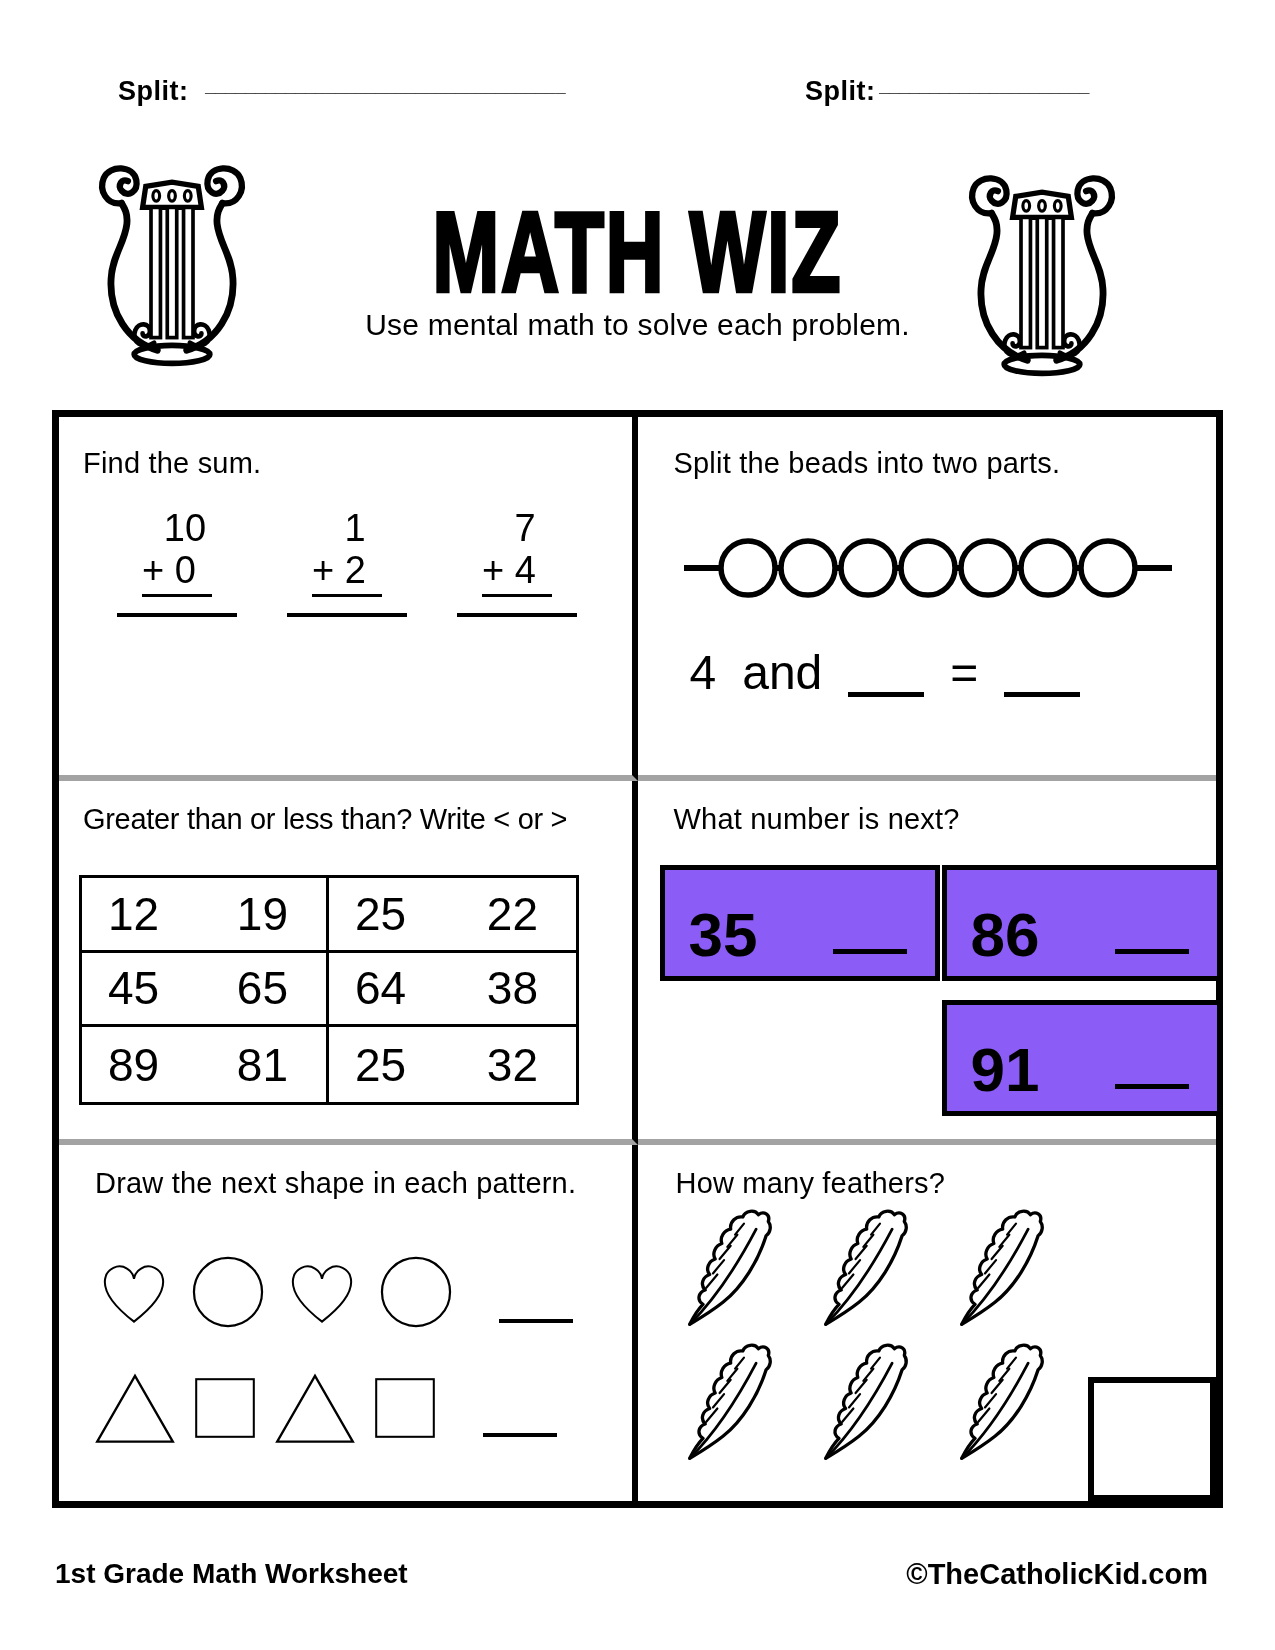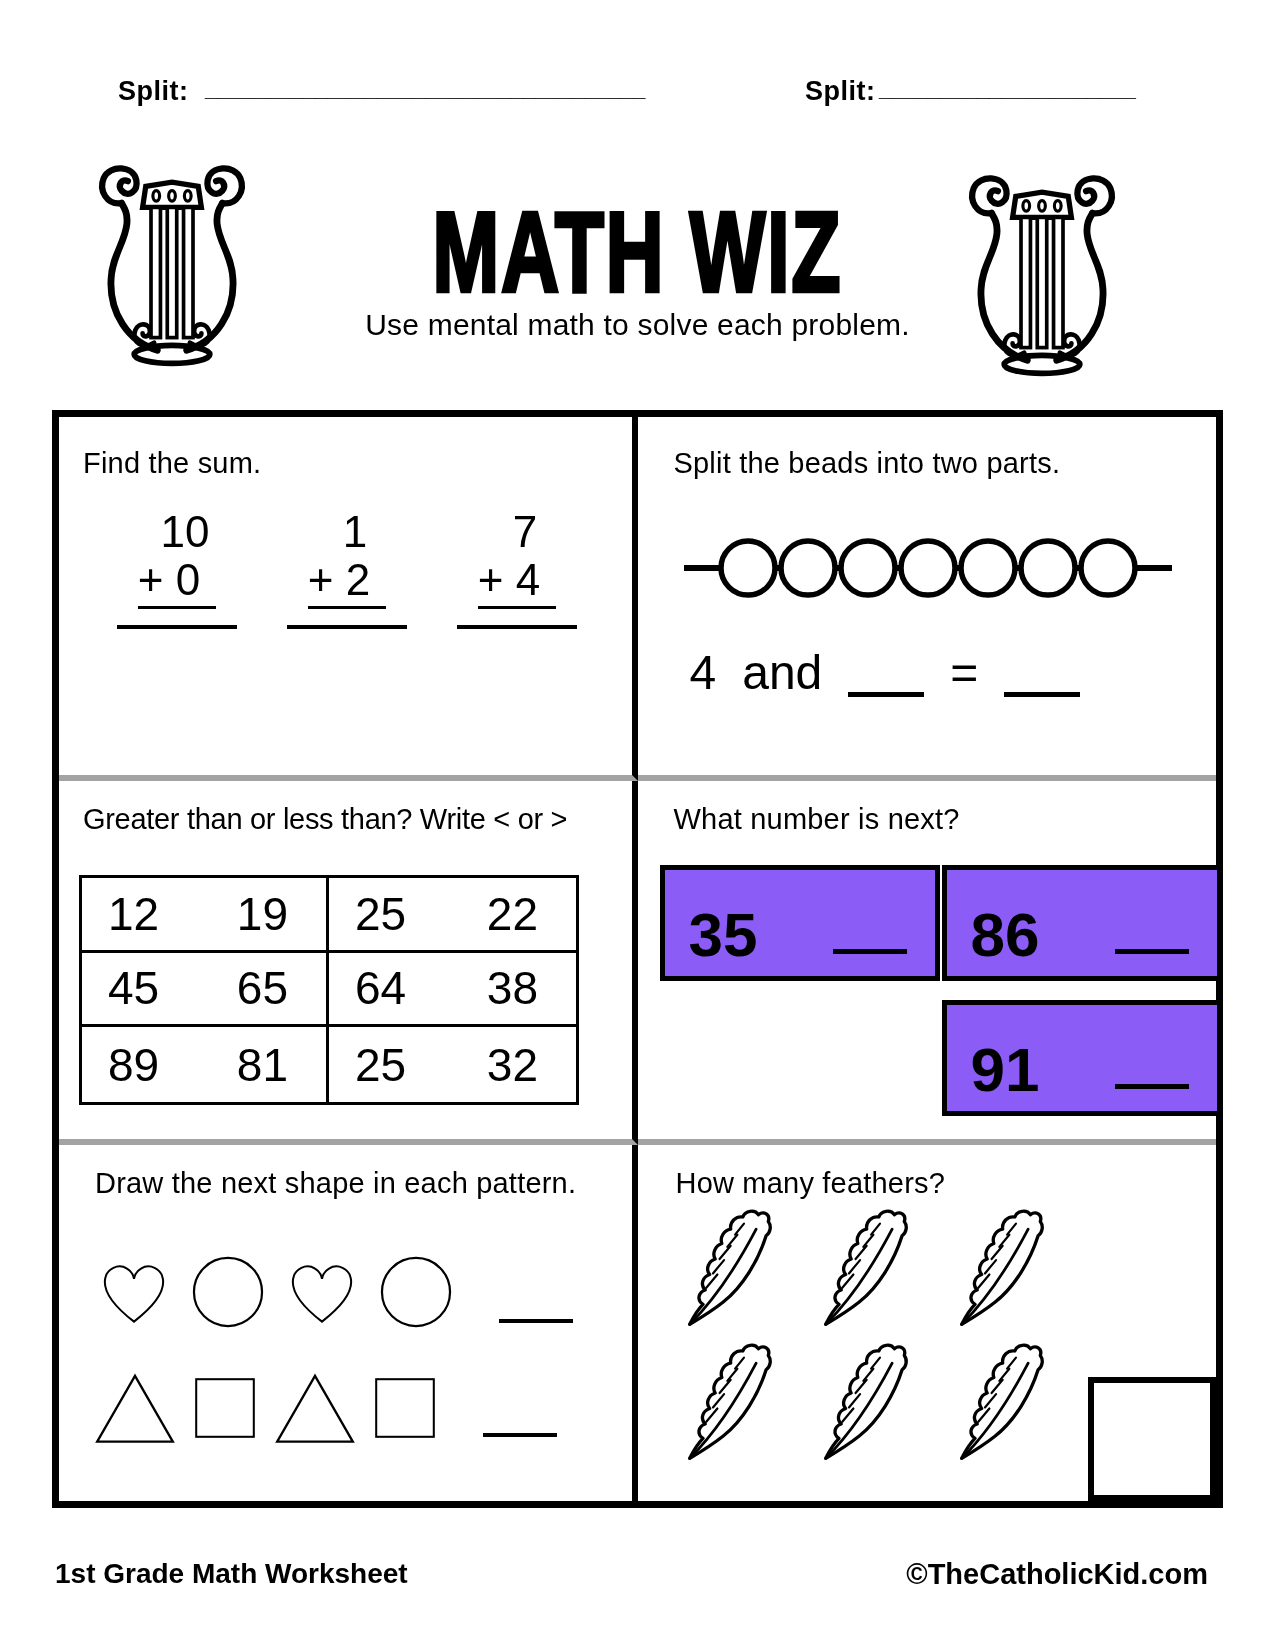--- a/index.html
+++ b/index.html
@@ -3,21 +3,21 @@
 <meta charset="utf-8">
 <style>
   html,body { margin:0; padding:0; background:#e8e8e8; }
   .page {
     position:relative; width:1275px; height:1650px; margin:0 auto;
     background:#fff; color:#000; overflow:hidden;
     font-family:"Liberation Sans", sans-serif;
   }
   
   .hdr-label { position:absolute; font-size:27px; font-weight:bold; letter-spacing:0.5px; }
-  .hdr-blank { position:absolute; font-size:22px; font-weight:bold; letter-spacing:0; white-space:nowrap;font-style:italic; }
+  .hdr-blank { position:absolute; font-size:18px; font-weight:bold; letter-spacing:0; white-space:nowrap;font-style:italic; }
   #name-label { left:118px; top:76px; }
   #name-blank { left:206px; top:76px; }
   #date-label { left:805px; top:76px; }
   #date-blank { left:880px; top:76px; }
 
   .lyre { position:absolute; width:168px; height:212px; }
   #lyre-left  { left:88px;  top:156px; }
   #lyre-right { left:958px; top:166px; }
 
   .page-title {
@@ -39,21 +39,21 @@
     display:grid; grid-template-columns:1fr 1fr; grid-template-rows:364px 364px auto;
   }
   .cell { position:relative; box-sizing:border-box; background:#fff; }
   .c-left { border-right:6px solid #000; }
   .r1, .r2 { border-bottom:6px solid #a3a3a3; }
 
   .section-title { position:absolute; font-size:29px; letter-spacing:0.2px; white-space:nowrap; }
 
   
   .probs { position:absolute; left:58px; top:92px; display:flex; gap:50px; }
-  .prob { display:flex; flex-direction:column; align-items:center; font-size:44px; line-height:1.05; }
+  .prob { display:flex; flex-direction:column; align-items:center; font-size:38px; line-height:1.05; }
   .prob .top { padding-left:16px; }
   .prob .bottom { border-bottom:3px solid #000; padding:0 16px 3px 0; margin-top:2px; white-space:pre; }
   .prob .ansline { width:120px; height:0; border-bottom:4px solid #000; margin-top:16px; }
 
   
   .beads-svg { position:absolute; left:44px; top:118px; }
   .equation {
     position:absolute; left:52px; top:232px; display:flex; align-items:flex-end;
     gap:26px; font-size:48px; line-height:1;
   }

